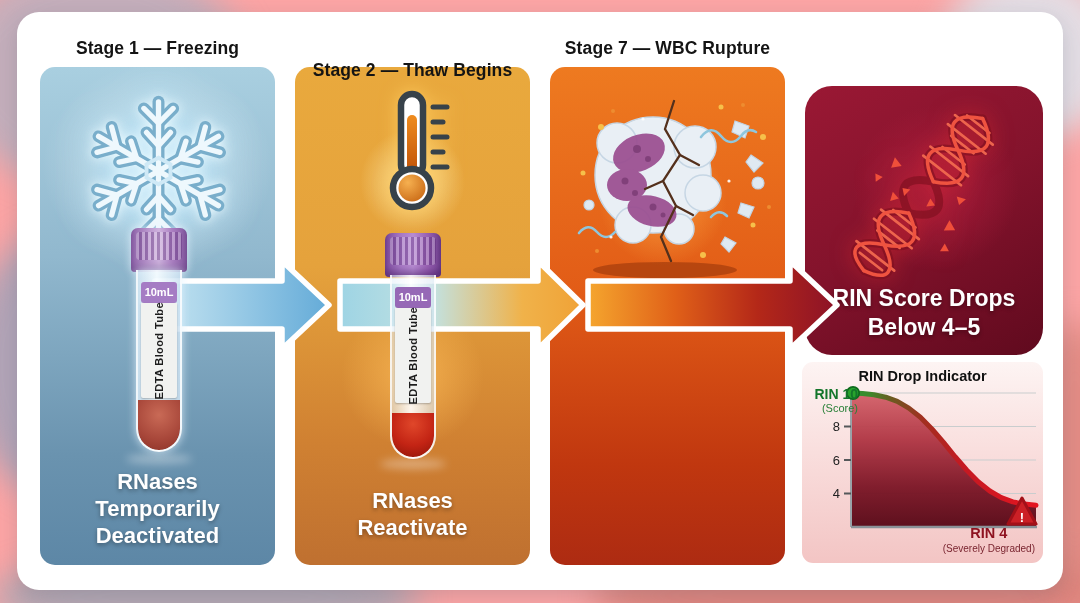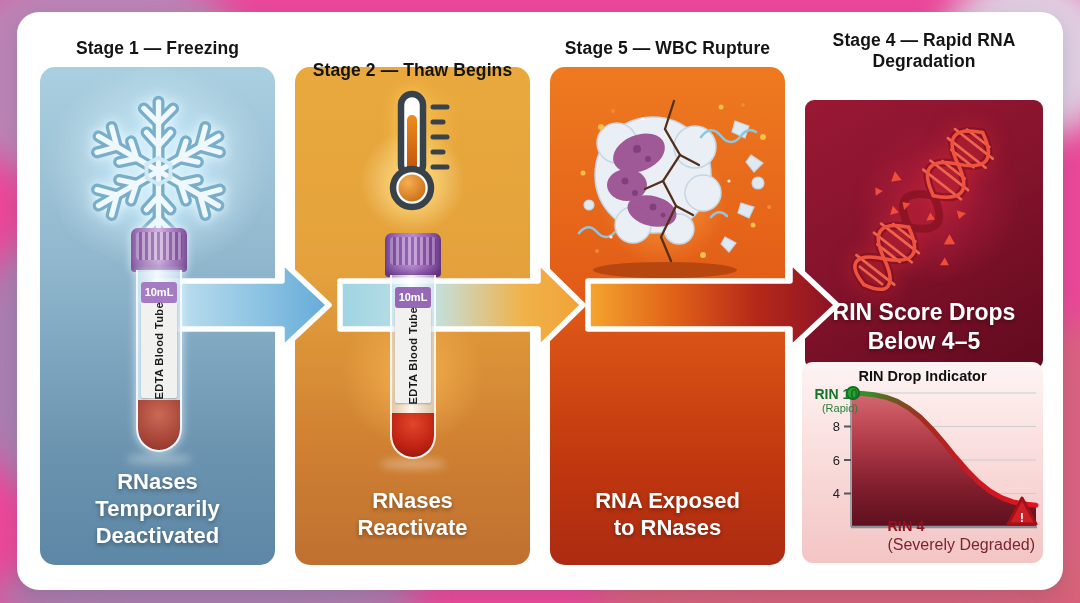--- a/index.html
+++ b/index.html
@@ -1,35 +1,35 @@
 <!DOCTYPE html>
 <html><head>
 <meta charset="utf-8">
 <style>
   html,body{margin:0;padding:0;background:#dfe6ea;}
   *{box-sizing:border-box;}
   .canvas{position:relative;width:1080px;height:603px;overflow:hidden;
-          font-family:"Liberation Sans",sans-serif;background:#ec4899;}
+          font-family:"Liberation Sans",sans-serif;background:#fca5a5;}
   .blob{position:absolute;border-radius:50%;filter:blur(16px);}
   .card{position:absolute;left:17px;top:12px;width:1046px;height:578px;background:#fff;
         border-radius:22px;box-shadow:0 6px 20px rgba(60,80,100,.20);}
   .stage-title{position:absolute;z-index:3;text-align:center;font-weight:bold;
         font-size:17.5px;line-height:1.18;color:#141414;letter-spacing:.1px;}
   .panel{position:absolute;z-index:1;border-radius:15px;overflow:hidden;}
   .panel1{left:40px;top:67px;width:235px;height:498px;
         background:radial-gradient(ellipse 70% 30% at 50% 20%,rgba(255,255,255,.55),rgba(255,255,255,0) 70%),
         linear-gradient(180deg,#a9cfe0 0%,#91b8ce 38%,#6a93af 78%,#5d87a6 100%);}
   .panel2{left:295px;top:67px;width:235px;height:498px;
         background:radial-gradient(circle 70px at 50% 23%,rgba(255,236,170,.85),rgba(255,236,170,0) 75%),
         radial-gradient(circle 95px at 50% 62%,rgba(255,190,90,.7),rgba(255,190,90,0) 75%),
         linear-gradient(180deg,#e9a93d 0%,#e5a23c 40%,#d08132 75%,#bf7030 100%);}
   .panel3{left:550px;top:67px;width:235px;height:498px;
         background:radial-gradient(circle 85px at 48% 27%,rgba(255,170,70,.75),rgba(255,170,70,0) 75%),
         linear-gradient(180deg,#ee7a20 0%,#e25c17 45%,#c0370f 80%,#ad2b12 100%);}
-  .panel4{left:805px;top:100px;width:238px;height:269px;border-radius:9px;
+  .panel4{left:805px;top:86px;width:238px;height:269px;border-radius:27px;
         background:radial-gradient(circle 110px at 55% 38%,rgba(200,35,70,.55),rgba(200,35,70,0) 75%),
         linear-gradient(150deg,#9a1834 0%,#84132c 48%,#600a1e 100%);}
   .chart-panel{left:802px;top:362px;width:241px;height:201px;border-radius:11px;
         background:linear-gradient(180deg,#fdf4f3 0%,#f9dedd 45%,#f3c5c4 100%);}
   .caption{position:absolute;left:0;right:0;z-index:4;text-align:center;color:#fff;
         font-weight:bold;font-size:22px;line-height:1.23;white-space:pre-line;
         text-shadow:0 2px 4px rgba(0,0,0,.35);}
   .panel1 .caption{bottom:16px;}
   .panel2 .caption{bottom:24px;}
   .panel3 .caption{bottom:24px;}
@@ -61,43 +61,42 @@
   .tube .blood{position:absolute;left:0;right:0;bottom:0;border-radius:0 0 21px 21px;}
   .tube1 .blood{height:50px;background:radial-gradient(circle at 50% 30%,#c96a56,#a8473a 60%,#8d3328);}
   .tube2 .blood{height:44px;background:radial-gradient(circle at 50% 25%,#e0472a,#c32414 55%,#8e1408);}
   .refl{position:absolute;z-index:5;height:10px;border-radius:50%;filter:blur(4px);background:rgba(255,255,255,.35);}
   
   .chart-title{position:absolute;top:6px;left:0;right:0;text-align:center;font-size:14.5px;
         font-weight:bold;color:#101010;z-index:3;}
   .rin10{position:absolute;top:24px;left:12px;width:44px;text-align:right;z-index:3;line-height:1.15;}
   .rin10 .big{font-size:14px;font-weight:bold;color:#13752a;}
   .rin10 .small{font-size:11px;color:#2a8038;}
-  .rin4{position:absolute;bottom:8px;right:8px;text-align:left;z-index:3;line-height:1.25;margin-left:32px;}
+  .rin4{position:absolute;bottom:8px;right:8px;text-align:center;z-index:3;line-height:1.25;margin-left:32px;}
   .rin4 .big{font-size:14.5px;font-weight:bold;color:#8e1220;}
-  .rin4 .small{font-size:16px;color:#7a2530;}
+  .rin4 .small{font-size:10px;color:#7a2530;}
   svg text{font-family:"Liberation Sans",sans-serif;}
 </style>
 </head>
 <body>
 
 <div class="canvas">
 
   <div class="blob" style="left:-50px;top:-40px;width:300px;height:230px;background:rgba(150,182,205,.55);"></div>
   <div class="blob" style="left:-35px;top:230px;width:200px;height:270px;background:rgba(128,164,195,.6);"></div>
   <div class="blob" style="left:-10px;top:552px;width:430px;height:90px;background:rgba(118,168,190,.55);"></div>
   <div class="blob" style="left:590px;top:548px;width:540px;height:95px;background:rgba(202,112,100,.6);"></div>
   <div class="blob" style="left:1025px;top:320px;width:100px;height:270px;background:rgba(206,120,108,.55);"></div>
   <div class="blob" style="left:940px;top:-30px;width:180px;height:170px;background:rgba(222,230,238,.85);"></div>
 
   <div class="card"></div>
 
   <div class="stage-title" style="left:30px;top:38px;width:255px;">Stage 1 — Freezing</div>
   <div class="stage-title" style="left:285px;top:38px;width:255px;margin-top:22px;">Stage 2 — Thaw Begins</div>
-  <div class="stage-title" style="left:540px;top:38px;width:255px;">Stage 5 — WBC Rupture</div>
-  <div class="stage-title" style="left:808px;top:30px;width:232px;">Stage 4 — Rapid RNA Degradation</div>
+  <div class="stage-title" style="left:540px;top:38px;width:255px;">Stage 7 — WBC Rupture</div>
 
   <div class="panel panel1">
     <div class="icon-wrap snow" style="left:36px;top:24px;">
       <svg width="165" height="160" viewBox="-62 -60 124 120">
         <g fill="none" stroke-linecap="round">
           <g stroke="#79aecb" stroke-width="9">
             <g id="armA">
                 <path d="M0,-52 L0,52"></path>
               <path d="M0,-36 L-11,-47 M0,-36 L11,-47 M0,-19 L-9,-29 M0,-19 L9,-29"></path>
               <path d="M0,36 L-11,47 M0,36 L11,47 M0,19 L-9,29 M0,19 L9,29"></path>
@@ -208,22 +207,20 @@
           <circle cx="216" cy="122" r="2"></circle>
             <circle cx="44" cy="166" r="2"></circle>
           </g>
         <g fill="#ffffff" opacity=".9">
             <circle cx="90" cy="34" r="1.6"></circle>
             <circle cx="176" cy="96" r="1.6"></circle>
           <circle cx="58" cy="152" r="1.6"></circle>
           </g>
       </svg>
     </div>
-    <div class="caption">RNA Exposed
-to RNases</div>
   </div>
 
   <div class="panel panel4">
     <div class="icon-wrap dna" style="left:32px;top:8px;">
       <svg width="175" height="200" viewBox="0 0 175 225">
         <g transform="rotate(38 87 112)">
           <g fill="none" stroke="#7e1020" stroke-width="9" opacity=".65" stroke-linecap="round">
             <path d="M87,5 C117,20 117,35 87,50 C57,65 57,80 87,95 C117,110 117,125 87,140 C57,155 57,170 87,185 C117,200 117,215 87,222"></path>
             <path d="M87,5 C57,20 57,35 87,50 C117,65 117,80 87,95 C57,110 57,125 87,140 C117,155 117,170 87,185 C57,200 57,215 87,222"></path>
           </g>
@@ -262,21 +259,21 @@
       </svg>
     </div>
     <div class="caption">RIN Score Drops
 Below 4–5</div>
   </div>
 
   <div class="panel chart-panel">
     <div class="chart-title">RIN Drop Indicator</div>
     <div class="rin10">
       <div class="big">RIN 10</div>
-      <div class="small">(Rapid)</div>
+      <div class="small">(Score)</div>
     </div>
     <svg id="rin-chart" width="241" height="201" viewBox="0 0 241 201" style="position:absolute;left:0;top:0;z-index:2;">
         <defs>
           <linearGradient id="areaG" x1="0" y1="0" x2="0" y2="1">
             <stop offset="0" stop-color="#d4626a"></stop>
             <stop offset=".35" stop-color="#b03644"></stop>
             <stop offset=".7" stop-color="#7c1626"></stop>
             <stop offset="1" stop-color="#570816"></stop>
           </linearGradient>
           <linearGradient id="curveG" gradientUnits="userSpaceOnUse" x1="49" y1="0" x2="234" y2="0">

